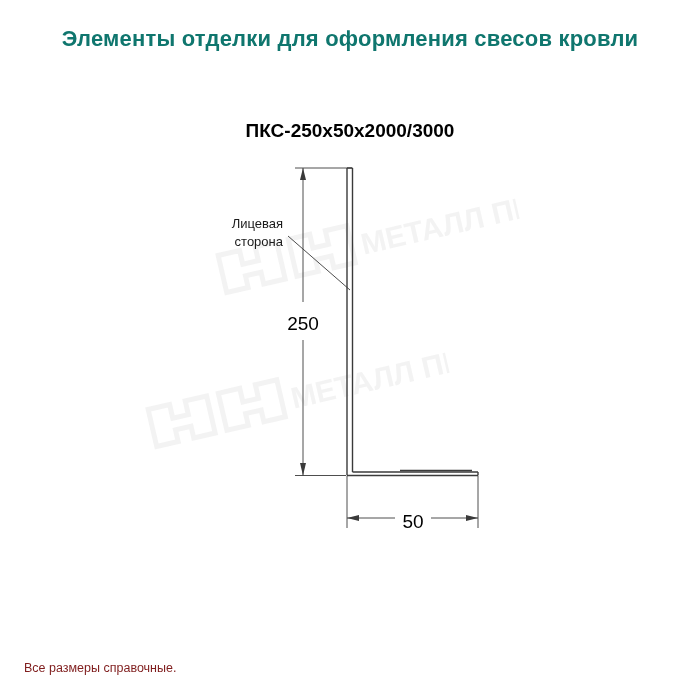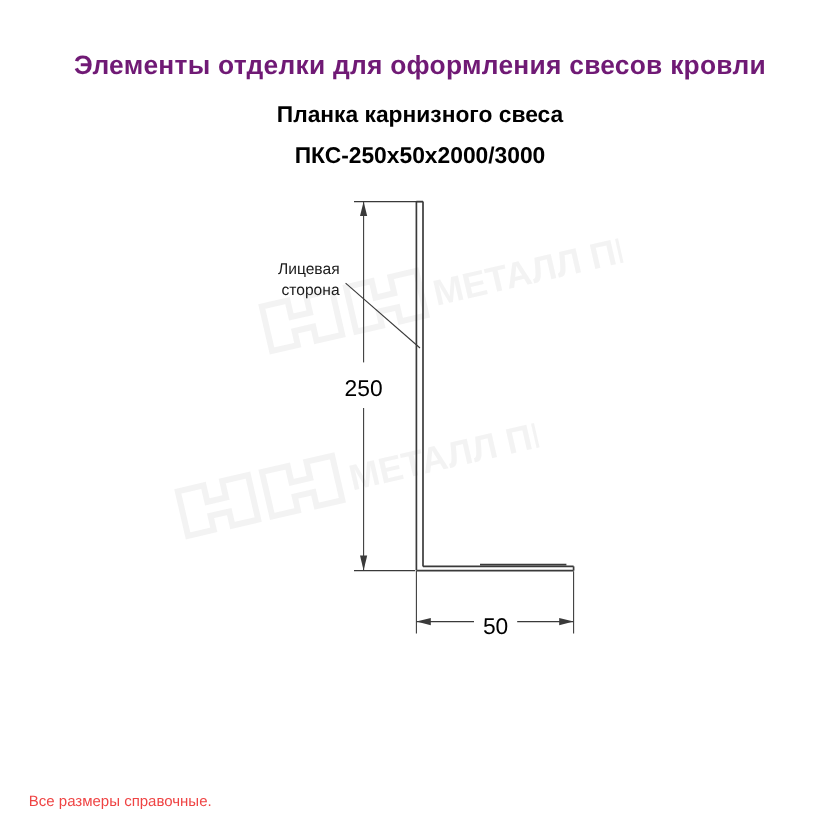--- a/index.html
+++ b/index.html
@@ -22,22 +22,21 @@
   }
   .title {
     position: absolute;
     top: 26px;
     left: 0;
     width: 700px;
     text-align: center;
     font-size: 22px;
     font-weight: bold;
     letter-spacing: 0.2px;
-    color: #701a75;
-    margin-top: 16px;
+    color: #0f766e;
   }
   .subtitle-1 {
     position: absolute;
     top: 86px;
     left: 0;
     width: 700px;
     text-align: center;
     font-size: 19px;
     font-weight: bold;
     color: #000000;
@@ -58,21 +57,21 @@
     left: 0;
     width: 700px;
     height: 420px;
   }
   .footer {
     position: absolute;
     left: 24px;
     bottom: 22px;
     font-size: 12.5px;
     line-height: 20px;
-    color: #ef4444;
+    color: #7f1d1d;
   }
   .footer div {
     white-space: nowrap;
   }
   .wm {
     position: absolute;
     pointer-events: none;
     user-select: none;
     opacity: 0.30;
   }
@@ -90,21 +89,20 @@
     font-family: "Liberation Sans", sans-serif;
     font-weight: normal;
   }
 </style>
 </head>
 <body>
 
 <div class="page">
 
   <div class="title">Элементы отделки для оформления свесов кровли</div>
-  <div class="subtitle-1">Планка карнизного свеса</div>
   <div class="subtitle-2">ПКС-250х50х2000/3000</div>
 
   <div class="wm wm-1">
     <svg width="310" height="80" viewBox="0 0 310 80">
       <g fill="none" stroke="#d8d8d8" stroke-width="5">
         <path d="M8 62 L8 24 L30 24 L30 38 L46 38 L46 24 L68 24 L68 62 L46 62 L46 50 L30 50 L30 62 Z"></path>
         <path d="M80 62 L80 24 L102 24 L102 38 L118 38 L118 24 L140 24 L140 62 L118 62 L118 50 L102 50 L102 62 Z"></path>
       </g>
       <text x="150" y="56" font-family="'Liberation Sans', sans-serif" font-size="30" font-weight="bold" fill="#d8d8d8">МЕТАЛЛ ПРОФИЛЬ</text>
     </svg>

